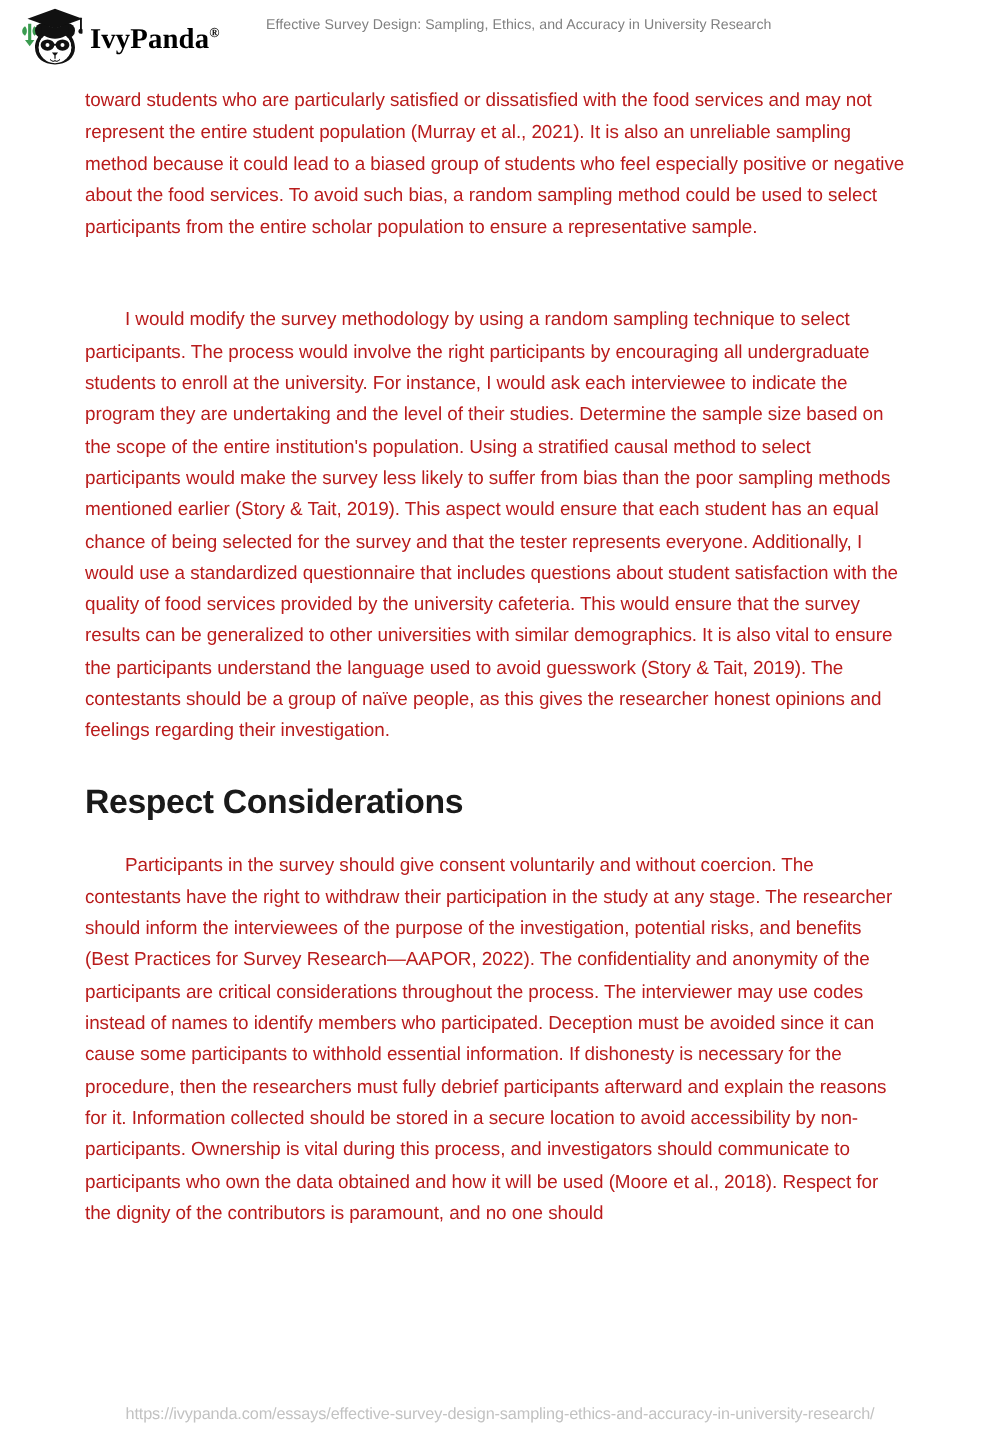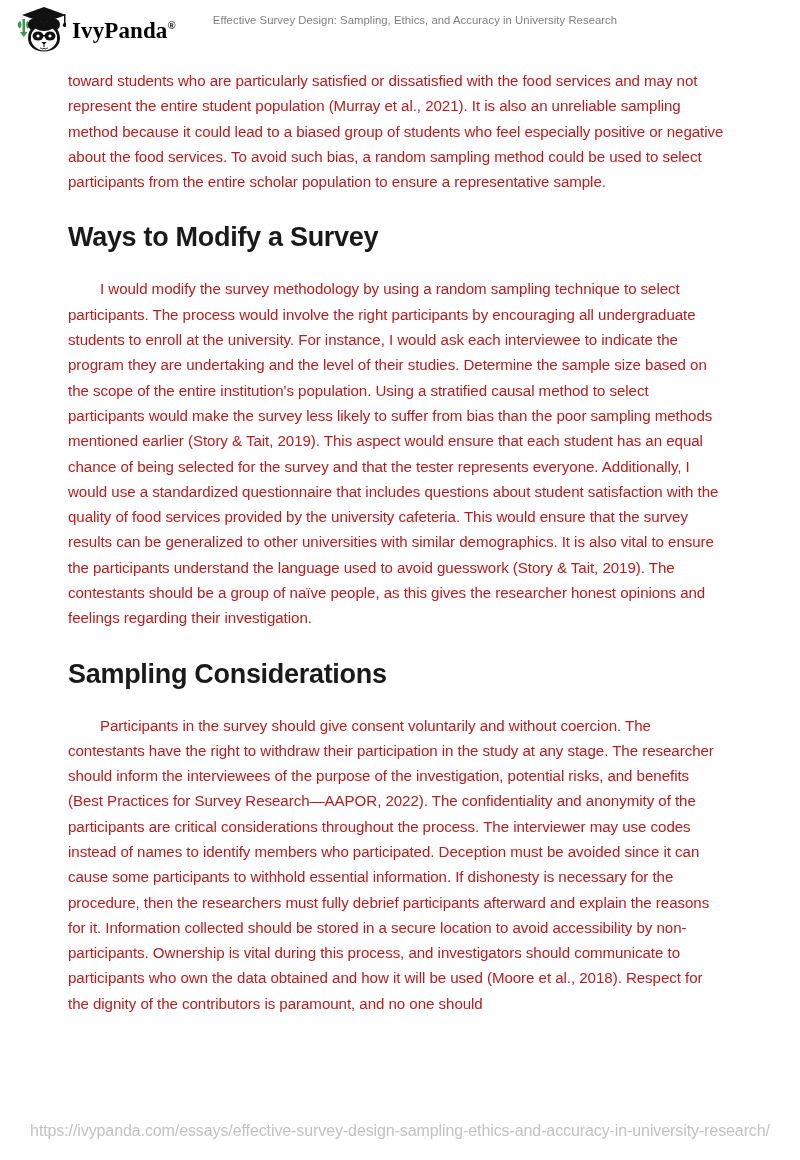--- a/index.html
+++ b/index.html
@@ -105,21 +105,21 @@
 
   
   .page-footer {
     position: absolute;
     left: 0;
     bottom: 20px;
     width: 800px;
     text-align: center;
   }
   .footer-url {
-    font-size: 16px;
+    font-size: 13px;
     color: #c2c2c2;
     font-family: "Liberation Sans", sans-serif;
     letter-spacing: -0.1px;
     text-decoration: none;
   }
 </style>
 </head>
 <body>
 
 <div class="page-header">
@@ -170,27 +170,26 @@
   </div>
 
   <div class="header-title">Effective Survey Design: Sampling, Ethics, and Accuracy in University Research</div>
 </div>
 
 <div class="content">
 
   <p class="para">toward students who are particularly satisfied or dissatisfied with the food services and may not represent the entire student population (Murray et al., 2021). It is also an unreliable sampling method because it could lead to a biased group of students who feel especially positive or negative about the food services. To avoid such bias, a random sampling method could be used to select participants from the entire scholar population to ensure a representative sample.</p>
 
   <div class="gap-before-h2"></div>
-  <h2 class="section-heading">Ways to Modify a Survey</h2>
   <div class="gap-after-h2"></div>
 
   <p class="para indent">I would modify the survey methodology by using a random sampling technique to select participants. The process would involve the right participants by encouraging all undergraduate students to enroll at the university. For instance, I would ask each interviewee to indicate the program they are undertaking and the level of their studies. Determine the sample size based on the scope of the entire institution's population. Using a stratified causal method to select participants would make the survey less likely to suffer from bias than the poor sampling methods mentioned earlier (Story &amp; Tait, 2019). This aspect would ensure that each student has an equal chance of being selected for the survey and that the tester represents everyone. Additionally, I would use a standardized questionnaire that includes questions about student satisfaction with the quality of food services provided by the university cafeteria. This would ensure that the survey results can be generalized to other universities with similar demographics. It is also vital to ensure the participants understand the language used to avoid guesswork (Story &amp; Tait, 2019). The contestants should be a group of naïve people, as this gives the researcher honest opinions and feelings regarding their investigation.</p>
 
   <div class="gap-before-h2"></div>
-  <h2 class="section-heading">Sampling Considerations</h2>
+  <h2 class="section-heading">Respect Considerations</h2>
   <div class="gap-after-h2"></div>
 
   <p class="para indent">Participants in the survey should give consent voluntarily and without coercion. The contestants have the right to withdraw their participation in the study at any stage. The researcher should inform the interviewees of the purpose of the investigation, potential risks, and benefits (Best Practices for Survey Research—AAPOR, 2022). The confidentiality and anonymity of the participants are critical considerations throughout the process. The interviewer may use codes instead of names to identify members who participated. Deception must be avoided since it can cause some participants to withhold essential information. If dishonesty is necessary for the procedure, then the researchers must fully debrief participants afterward and explain the reasons for it. Information collected should be stored in a secure location to avoid accessibility by non-participants. Ownership is vital during this process, and investigators should communicate to participants who own the data obtained and how it will be used (Moore et al., 2018). Respect for the dignity of the contributors is paramount, and no one should</p>
 </div>
 
 <div class="page-footer">
   <a class="footer-url" href="#">https://ivypanda.com/essays/effective-survey-design-sampling-ethics-and-accuracy-in-university-research/</a>
 </div>
 
 </body></html>

